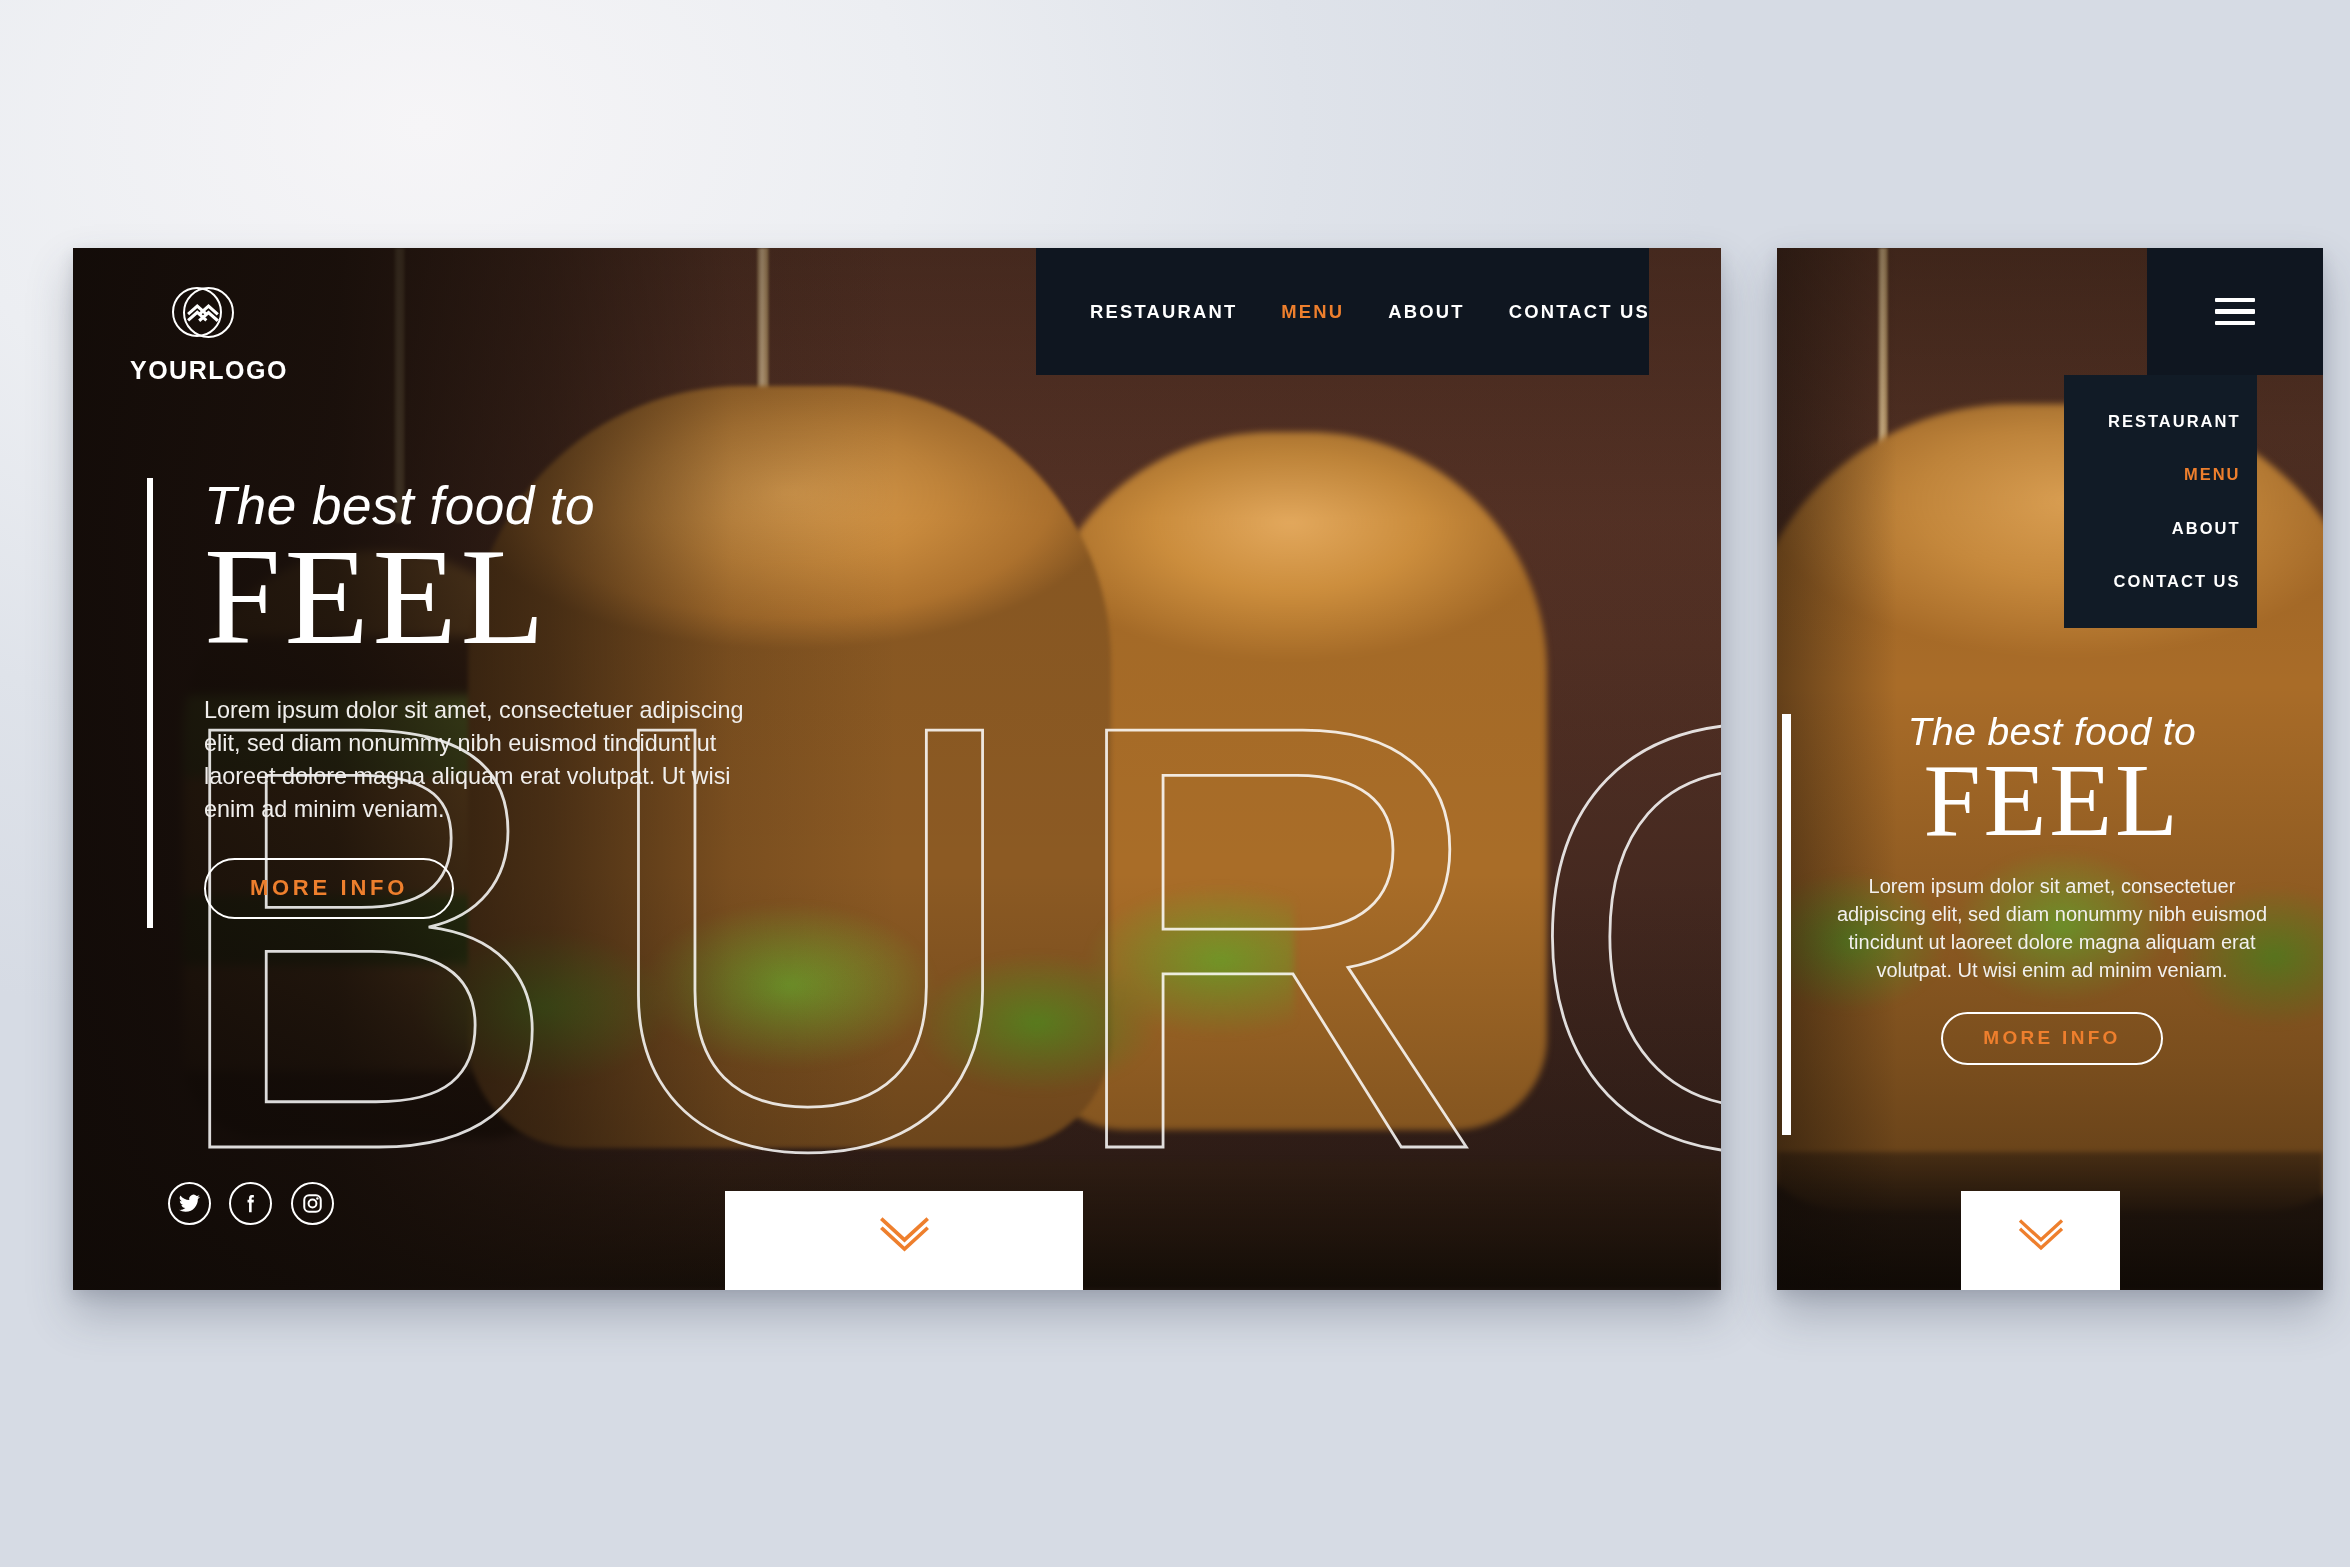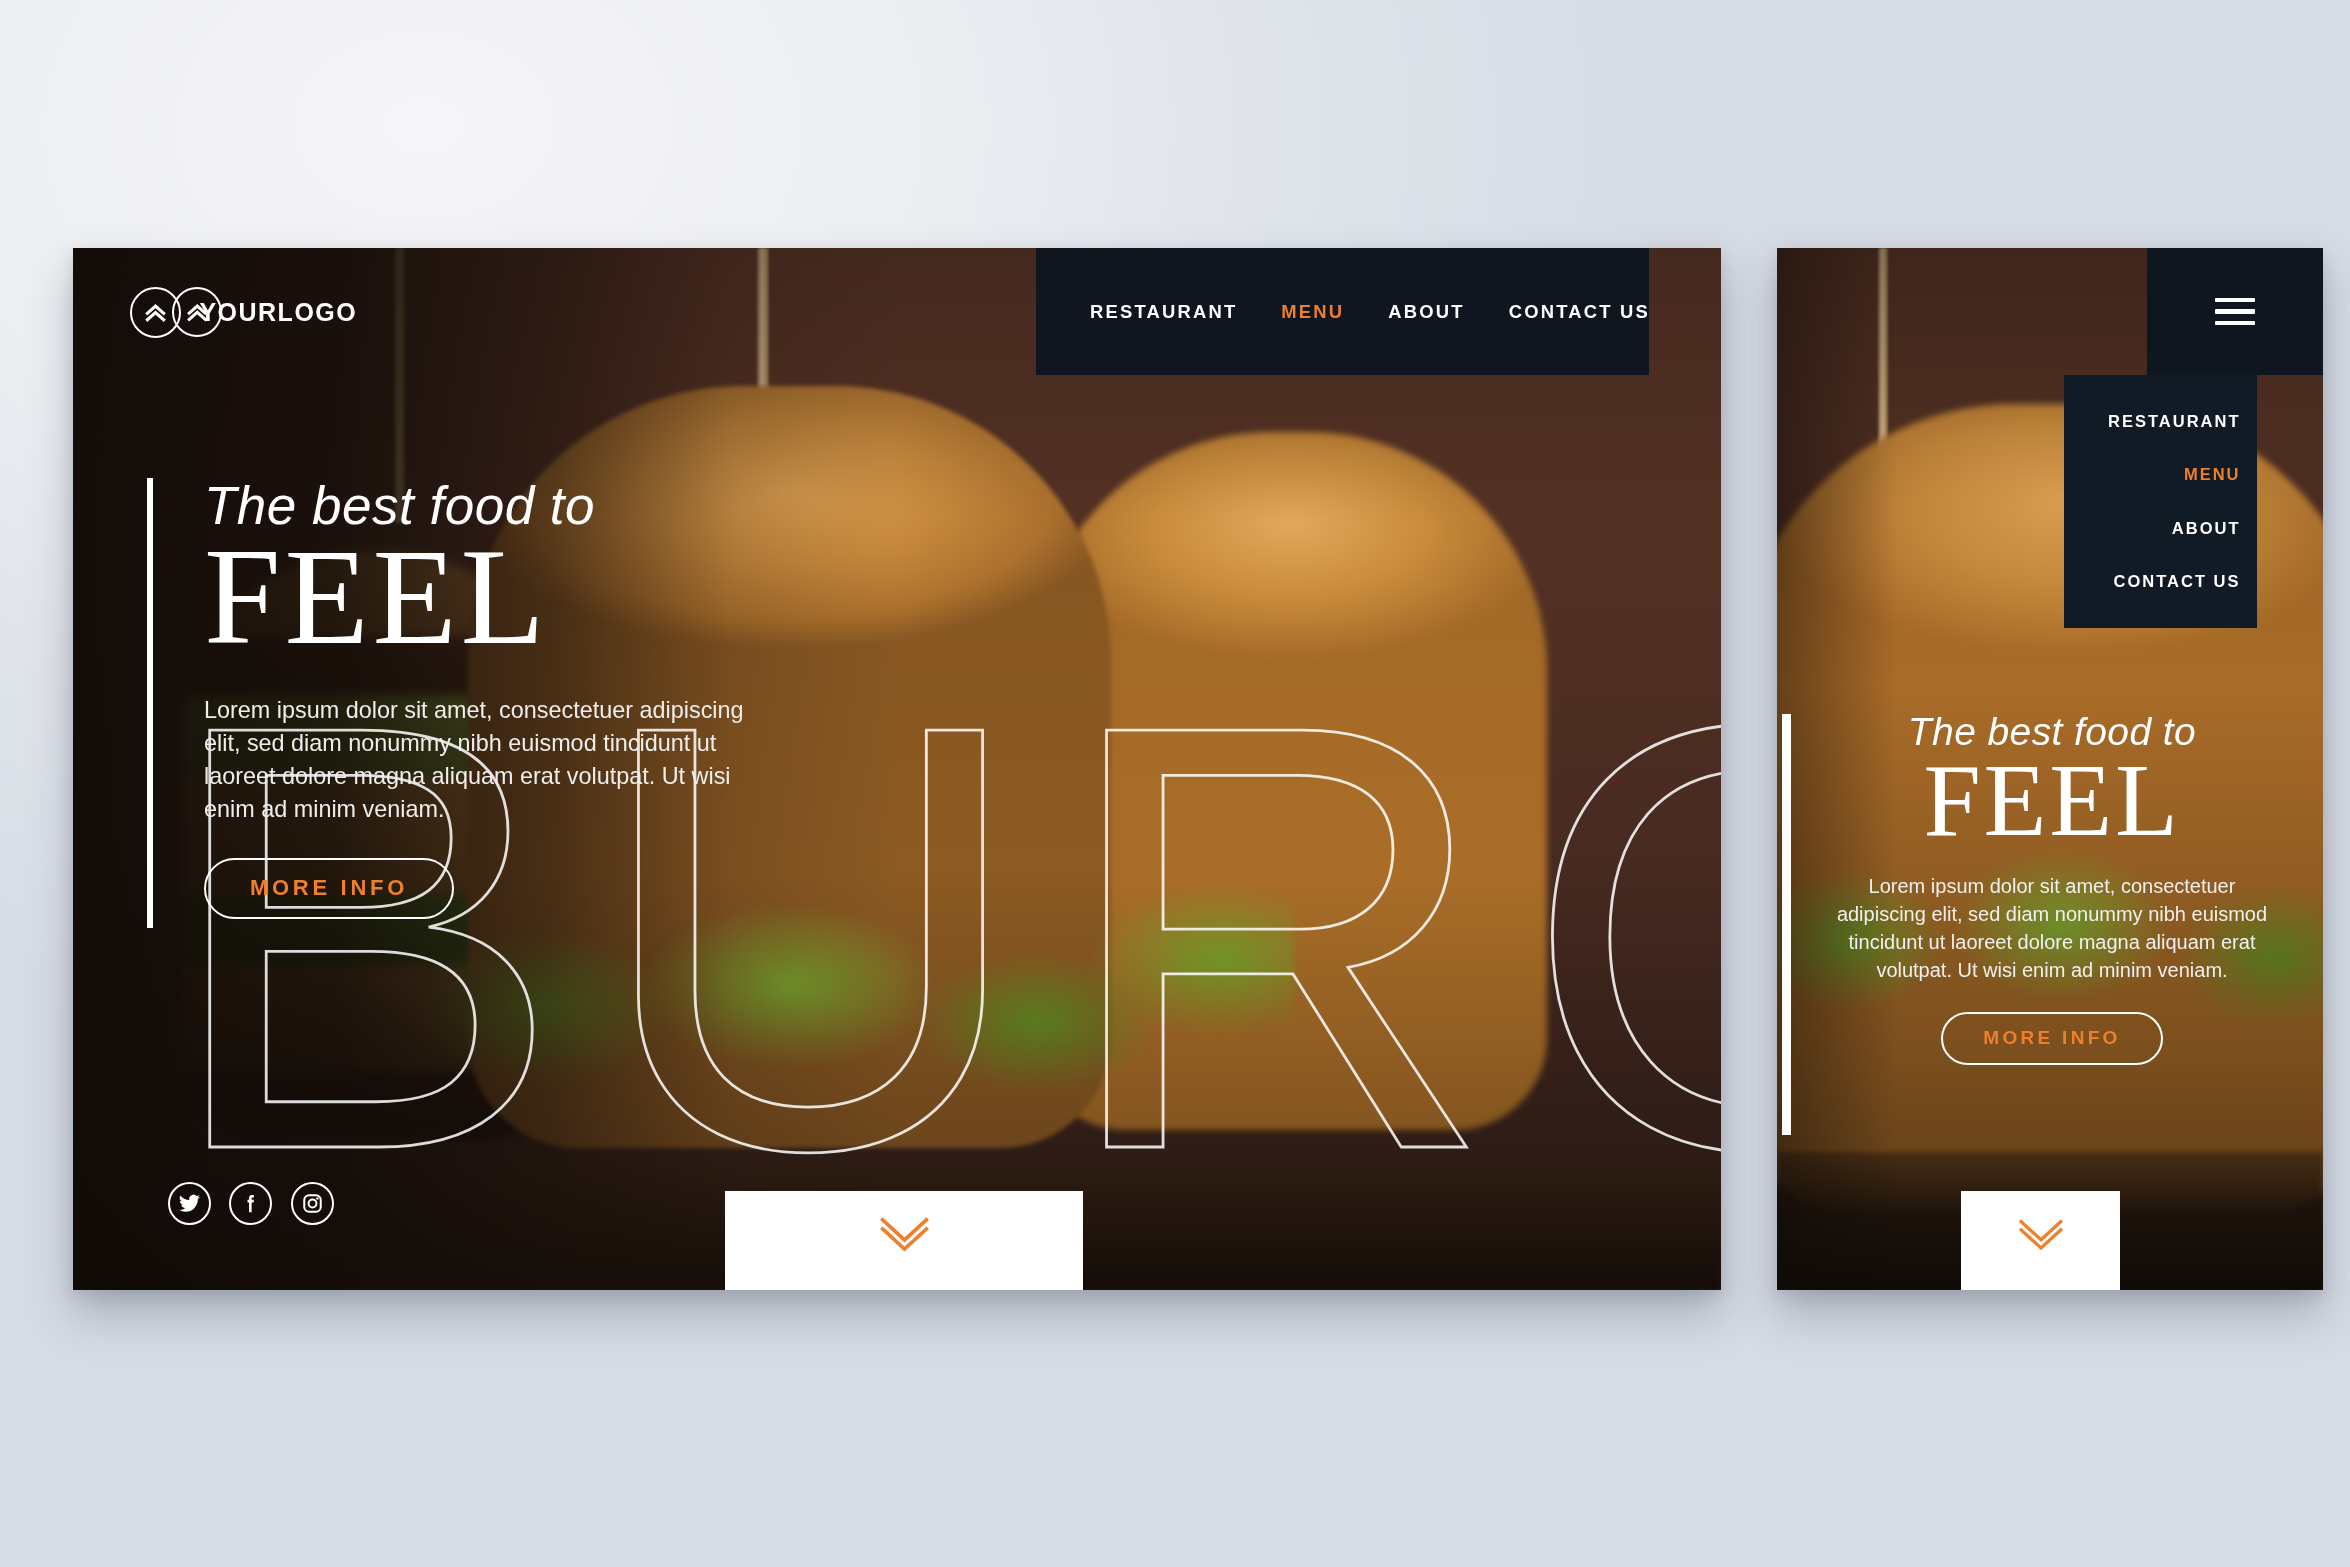--- a/index.html
+++ b/index.html
@@ -133,21 +133,21 @@
     line-height: 0.82;
     color: transparent;
     -webkit-text-stroke: 2.8px rgba(255,255,255,0.85);
     white-space: nowrap;
     pointer-events: none;
   }
 
   
   .logo-wrap {
     position: absolute;
-    display: flex; align-items: center; gap: 18.4px;
+    display: flex; align-items: center; gap: 18.4px; flex-direction: column;
   }
   #desktop-logo { left: 130px; top: 287px; }
   .logo-circle {
     width: 51px; height: 51px; border-radius: 50%;
     border: 2.8px solid #ffffff;
     display: flex; align-items: center; justify-content: center;
   }
   .logo-text {
     color: #ffffff;
     font-size: 25px;

